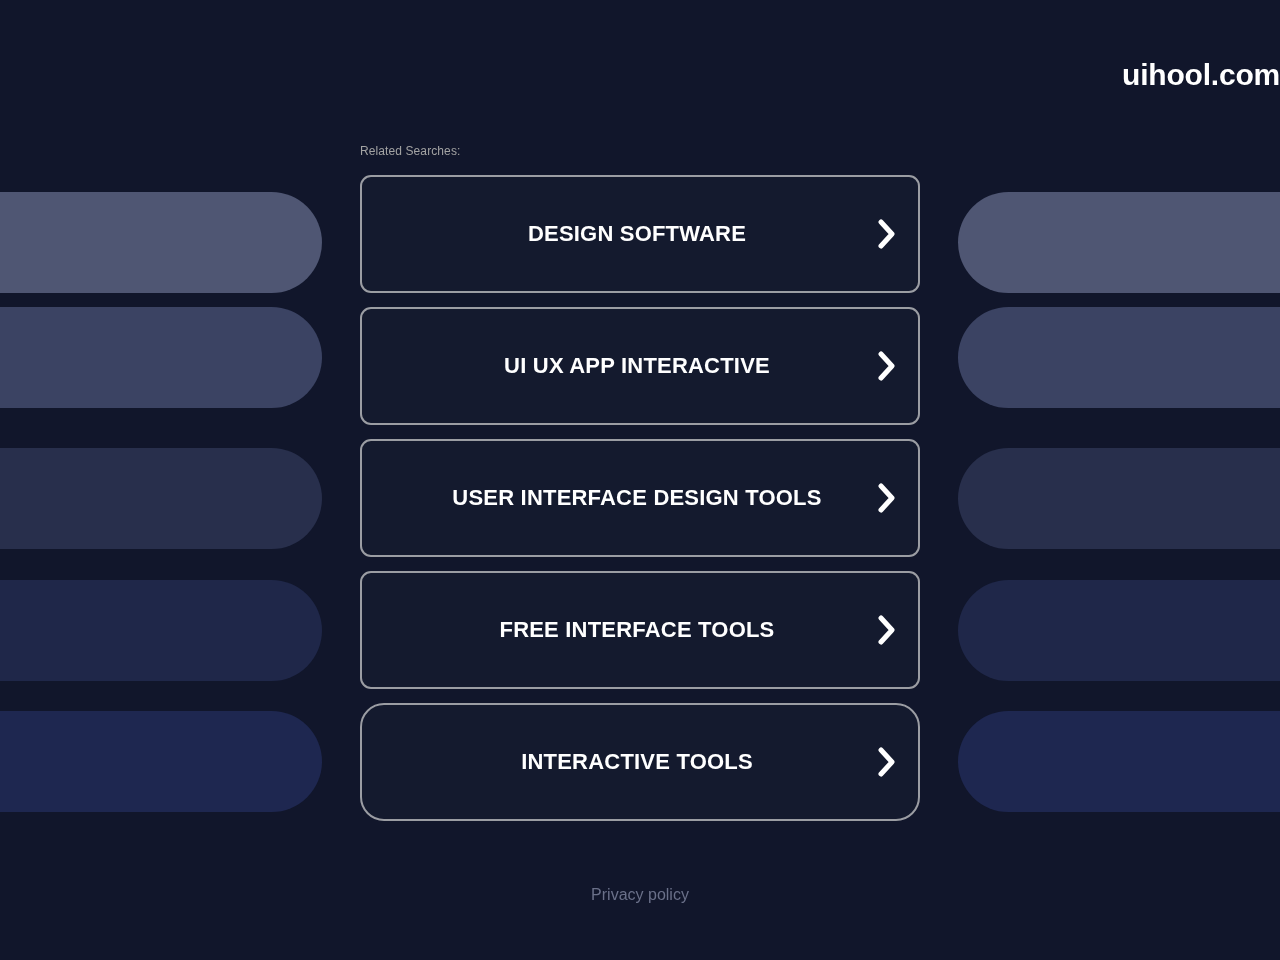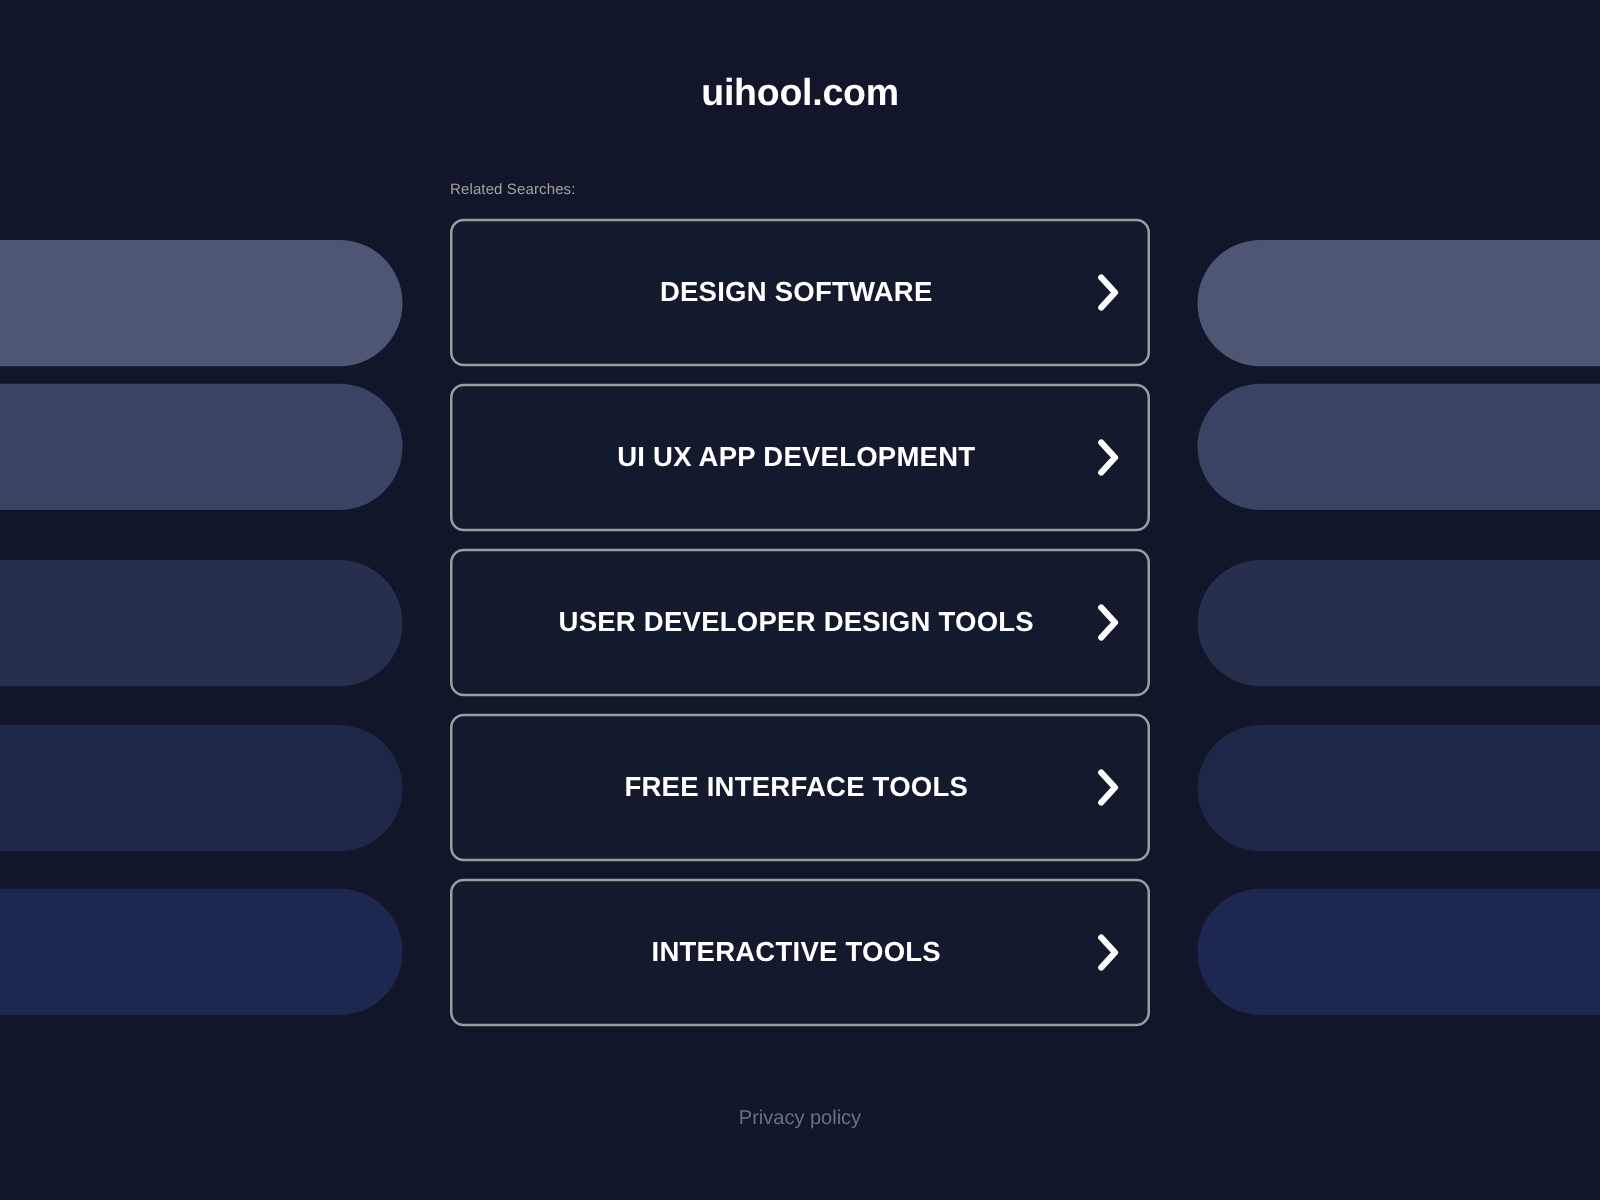--- a/index.html
+++ b/index.html
@@ -45,21 +45,21 @@
     position: relative;
     width: 1280px;
     height: 960px;
   }
 
   #site-title {
     position: absolute;
     top: 58px;
     left: 0;
     width: 1280px;
-    text-align: center;
+    text-align: right;
     color: #ffffff;
     font-size: 30px;
     font-weight: bold;
     letter-spacing: -0.2px;
   }
 
   #related-label {
     position: absolute;
     top: 144px;
     left: 360px;
@@ -81,21 +81,21 @@
     align-items: center;
     height: 118px;
     margin-bottom: 14px;
     background: #141a2e;
     border: 2px solid #9b9da3;
     border-radius: 11px;
     cursor: pointer;
     text-decoration: none;
   }
 
-  .search-card:last-child { margin-bottom: 14px; }
+  .search-card:last-child { margin-bottom: 14px; border-radius: 24px; }
 
   .search-card-label {
     flex: 1;
     text-align: center;
     padding-left: 56px;
     color: #ffffff;
     font-size: 22px;
     font-weight: bold;
     letter-spacing: 0.2px;
     line-height: 1.15;
@@ -155,29 +155,29 @@
   <div id="search-list">
       <a class="search-card">
         <span class="search-card-label">DESIGN SOFTWARE</span>
         <span class="chevron-wrap">
           <svg viewBox="0 0 20 30" fill="none" xmlns="http://www.w3.org/2000/svg">
             <path d="M4 3 L15 15 L4 27" stroke="#ffffff" stroke-width="5" stroke-linecap="round" stroke-linejoin="round"></path>
           </svg>
         </span>
       </a>
       <a class="search-card">
-        <span class="search-card-label">UI UX APP DEVELOPMENT</span>
-        <span class="chevron-wrap">
-          <svg viewBox="0 0 20 30" fill="none" xmlns="http://www.w3.org/2000/svg">
-            <path d="M4 3 L15 15 L4 27" stroke="#ffffff" stroke-width="5" stroke-linecap="round" stroke-linejoin="round"></path>
-          </svg>
-        </span>
-      </a>
-      <a class="search-card">
-        <span class="search-card-label">USER DEVELOPER DESIGN TOOLS</span>
+        <span class="search-card-label">UI UX APP INTERACTIVE</span>
+        <span class="chevron-wrap">
+          <svg viewBox="0 0 20 30" fill="none" xmlns="http://www.w3.org/2000/svg">
+            <path d="M4 3 L15 15 L4 27" stroke="#ffffff" stroke-width="5" stroke-linecap="round" stroke-linejoin="round"></path>
+          </svg>
+        </span>
+      </a>
+      <a class="search-card">
+        <span class="search-card-label">USER INTERFACE DESIGN TOOLS</span>
         <span class="chevron-wrap">
           <svg viewBox="0 0 20 30" fill="none" xmlns="http://www.w3.org/2000/svg">
             <path d="M4 3 L15 15 L4 27" stroke="#ffffff" stroke-width="5" stroke-linecap="round" stroke-linejoin="round"></path>
           </svg>
         </span>
       </a>
       <a class="search-card">
         <span class="search-card-label">FREE INTERFACE TOOLS</span>
         <span class="chevron-wrap">
           <svg viewBox="0 0 20 30" fill="none" xmlns="http://www.w3.org/2000/svg">

